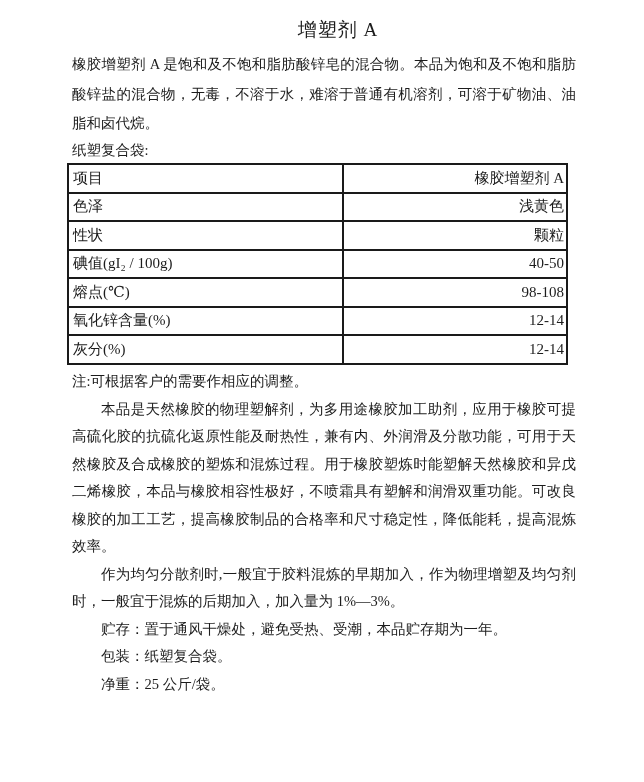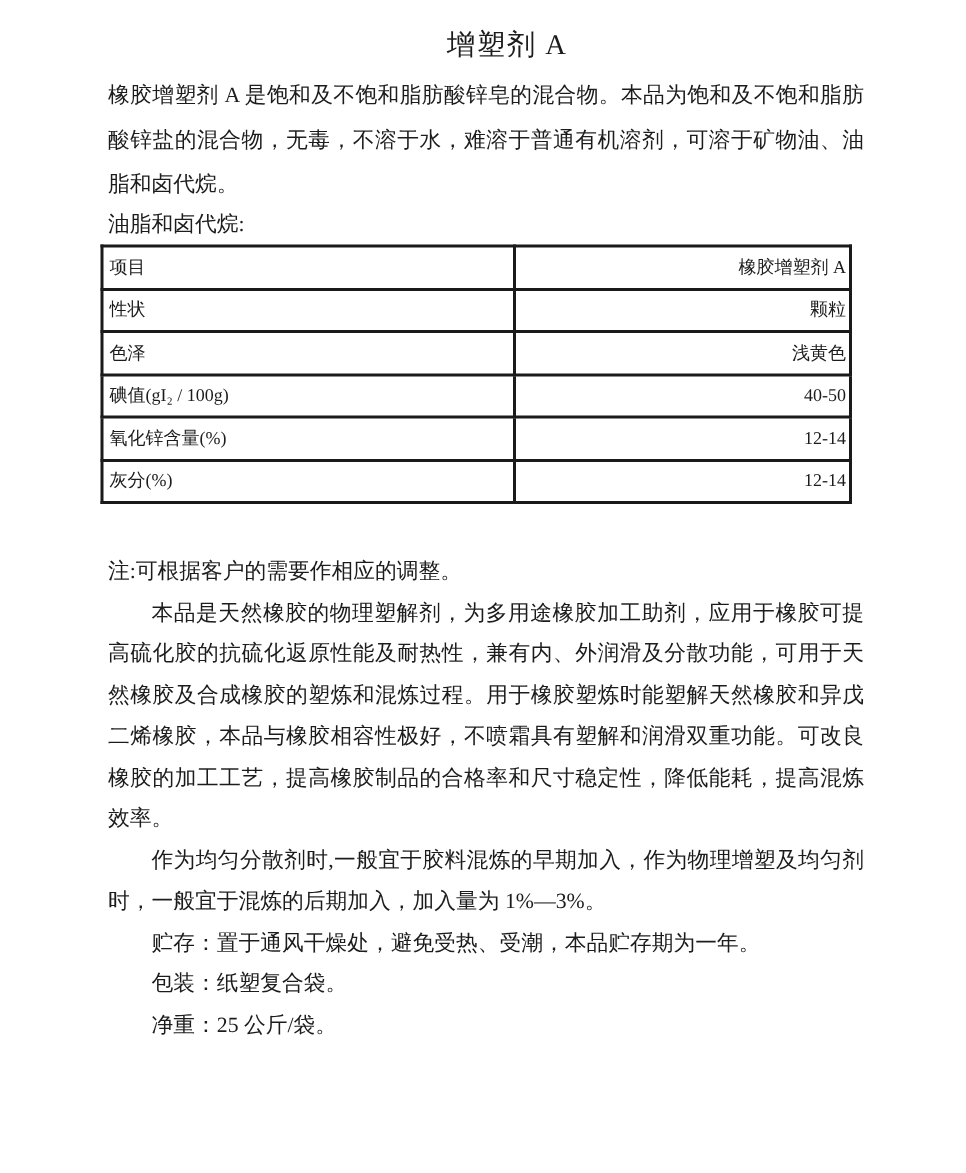--- a/index.html
+++ b/index.html
@@ -47,21 +47,21 @@
   .spec-table {
     position: absolute;
     top: 163px;
     left: 67px;
     width: 492px;
     border-collapse: collapse;
     table-layout: fixed;
   }
   .spec-table td {
     border: 2px solid #1a1a1a;
-    font-size: 12px;
+    font-size: 15px;
     height: 26.5px;
     padding: 0 2px 0 4px;
     vertical-align: middle;
     overflow: hidden;
     white-space: nowrap;
     margin-left: 40px;
   }
   .spec-table td.item-col { width: 267px; }
   .spec-table td.value-col { width: 217px; padding-left: 3px; text-align: right; }
   .usage-flow {
@@ -79,45 +79,49 @@
 </style>
 </head>
 <body>
 
 <div class="page">
 
   <div class="doc-title">增塑剂 A</div>
 
   <div class="intro">橡胶增塑剂 A 是饱和及不饱和脂肪酸锌皂的混合物。本品为饱和及不饱和脂肪酸锌盐的混合物，无毒，不溶于水，难溶于普通有机溶剂，可溶于矿物油、油脂和卤代烷。</div>
 
-  <div class="spec-heading">油脂和卤代烷:</div>
+  <div class="spec-heading">纸塑复合袋:</div>
 
   <table class="spec-table">
     <tbody>
 
         <tr>
           <td class="item-col">项目</td>
           <td class="value-col">橡胶增塑剂 A</td>
         </tr>
 
         <tr>
-          <td class="item-col">性状</td>
-          <td class="value-col">颗粒</td>
+          <td class="item-col">色泽</td>
+          <td class="value-col">浅黄色</td>
         </tr>
 
         <tr>
-          <td class="item-col">色泽</td>
-          <td class="value-col">浅黄色</td>
+          <td class="item-col">性状</td>
+          <td class="value-col">颗粒</td>
         </tr>
 
         <tr>
           <td class="item-col">碘值(gI₂ / 100g)</td>
           <td class="value-col">40-50</td>
         </tr>
 
+        <tr>
+          <td class="item-col">熔点(℃)</td>
+          <td class="value-col">98-108</td>
+        </tr>
 
         <tr>
           <td class="item-col">氧化锌含量(%)</td>
           <td class="value-col">12-14</td>
         </tr>
 
         <tr>
           <td class="item-col">灰分(%)</td>
           <td class="value-col">12-14</td>
         </tr>

